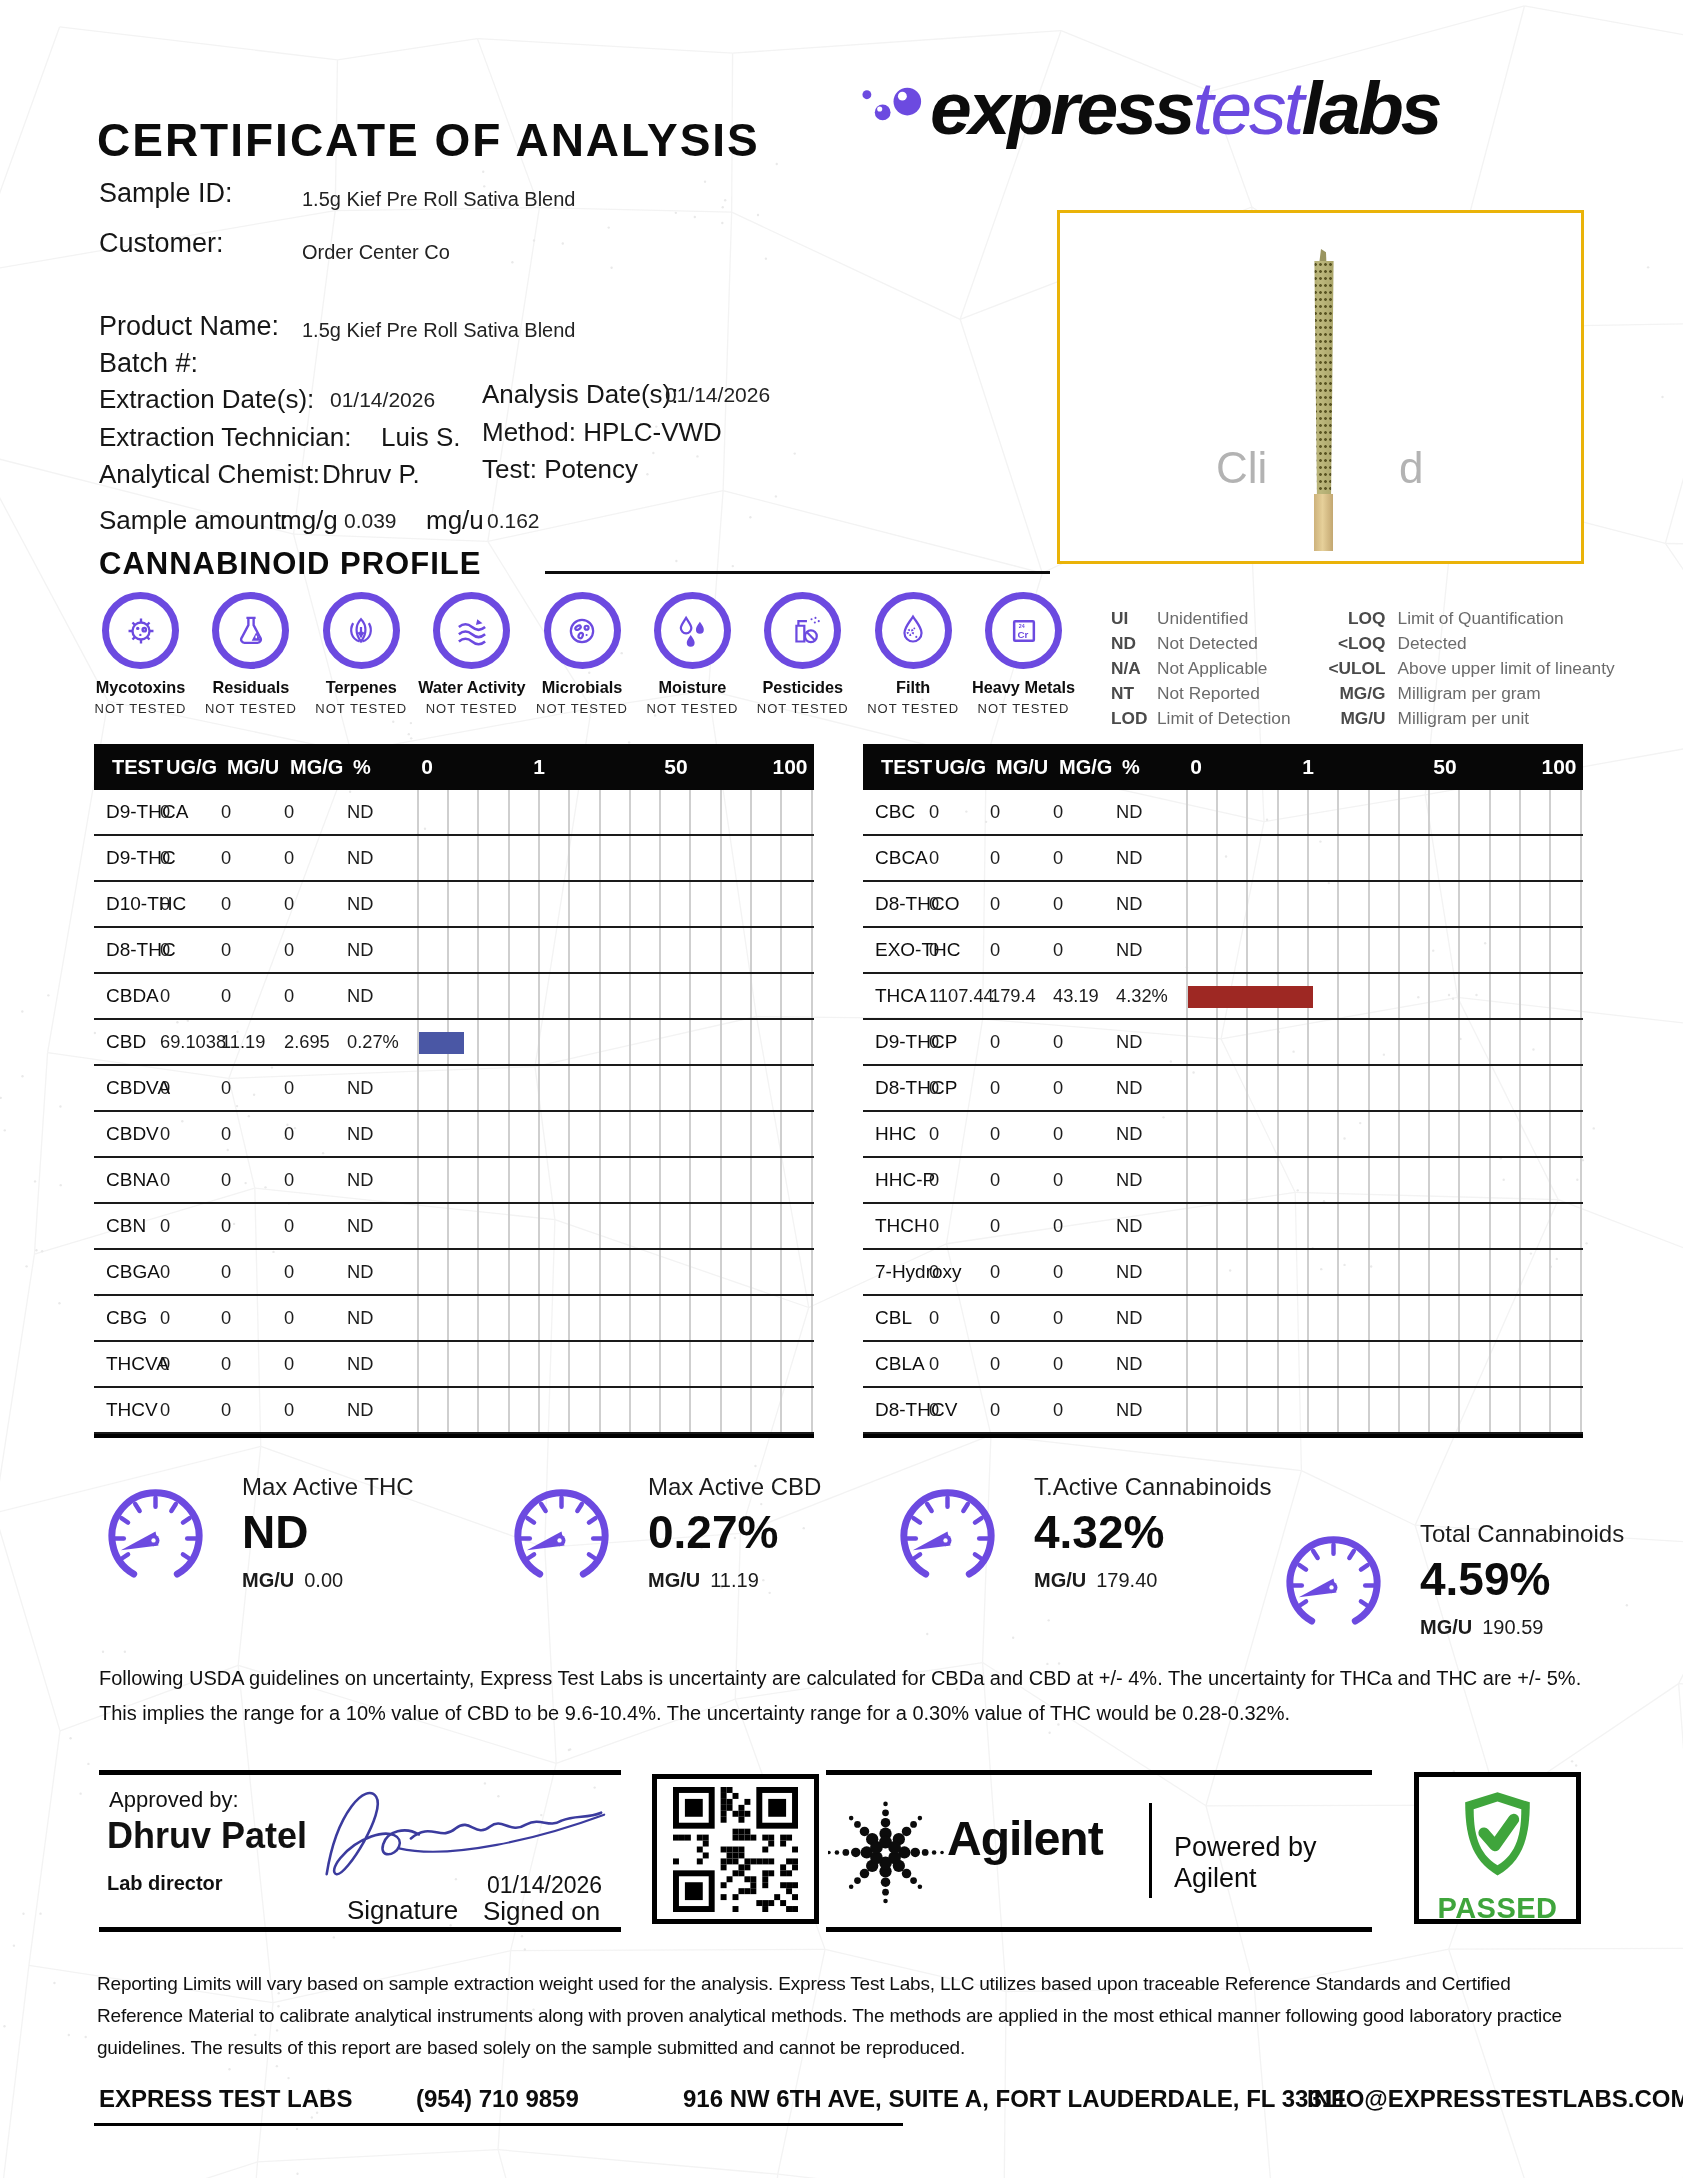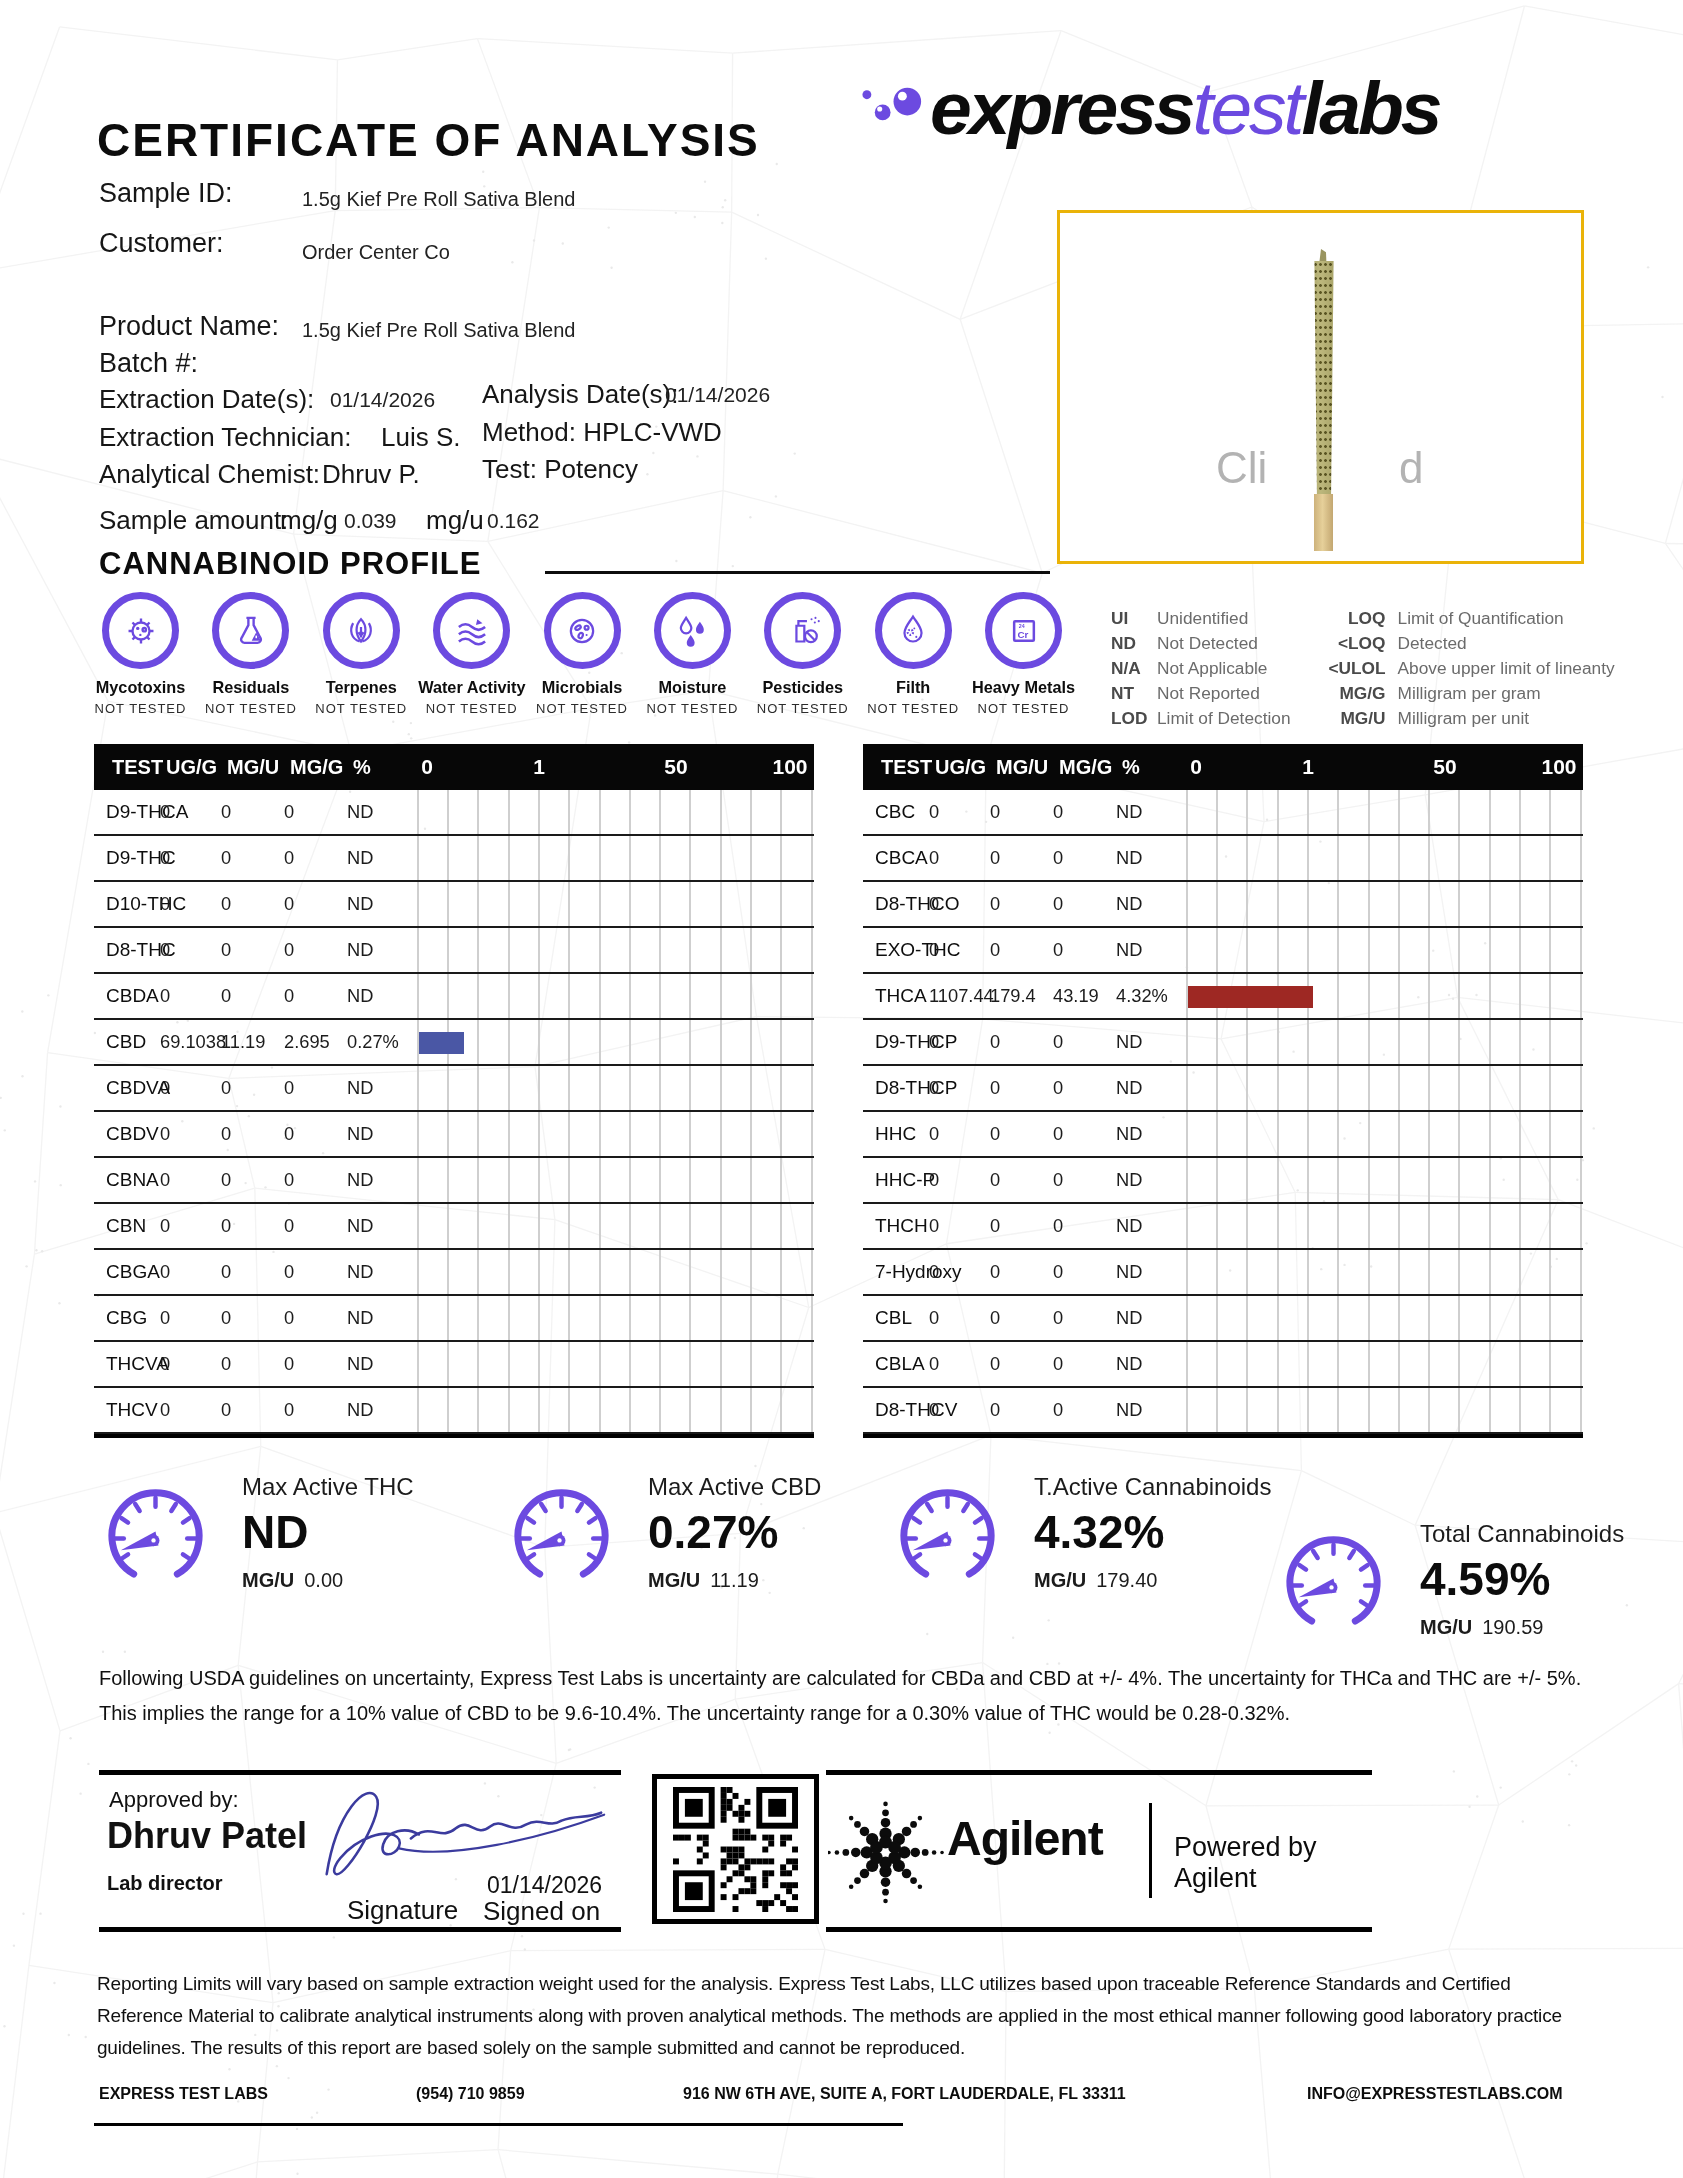--- a/index.html
+++ b/index.html
@@ -94,21 +94,21 @@
   .agname{position:absolute;left:121px;top:36px;font-size:48px;font-weight:bold;letter-spacing:-1px;color:#0c0c0c;}
   .agdiv{position:absolute;left:323px;top:28px;width:3px;height:95px;background:#000;}
   .agtag{position:absolute;left:348px;top:57px;font-size:27px;color:#0c0c0c;}
 
   .passbox{left:1414px;top:1772px;width:167px;height:152px;border:5px solid #000;box-sizing:border-box;
            text-align:center;background:#fff;z-index:2;}
   .passlabel{margin-top:2px;font-size:29px;font-weight:bold;color:#3FA53C;letter-spacing:0.5px;}
 
   .fineprint{left:97px;top:1968px;width:1500px;font-size:19px;letter-spacing:-0.2px;line-height:32px;color:#101010;z-index:2;}
 
-  .footer-item{position:absolute;top:2085px;font-size:16px;font-weight:bold;color:#0c0c0c;white-space:nowrap;z-index:2;}
+  .footer-item{position:absolute;top:2085px;font-size:24px;font-weight:bold;color:#0c0c0c;white-space:nowrap;z-index:2;}
   .f-company{left:99px}.f-phone{left:416px}.f-address{left:683px}.f-email{left:1307px}
   .footline{left:94px;top:2123px;width:809px;height:3px;background:#000;z-index:2;}
 </style>
 </head>
 <body>
 
 <div class="page">
   <svg id="bgmesh" width="1683" height="2178" viewBox="0 0 1700 2200">
       <line x1="60.165562788024545" y1="27.24358384963125" x2="340.8698690235615" y2="60.4601062159054" stroke="#efefef" stroke-width="1.3"></line>
       <line x1="60.165562788024545" y1="27.24358384963125" x2="-29.42355720559135" y2="275.61728856060654" stroke="#efefef" stroke-width="1.3"></line>
@@ -1341,20 +1341,28 @@
         <circle cx="48.906733260263394" cy="75.25" r="6.4" fill="#0c0c0c"></circle>
         <circle cx="48.906733260263394" cy="64.75" r="6.4" fill="#0c0c0c"></circle>
         <circle cx="58" cy="59.5" r="6.4" fill="#0c0c0c"></circle>
         <circle cx="67.0932667397366" cy="64.75" r="6.4" fill="#0c0c0c"></circle>
       </svg>
     <div class="agname">Agilent</div>
     <div class="agdiv"></div>
     <div class="agtag">Powered by Agilent</div>
   </div>
 
+  <div class="z passbox">
+    <svg width="85" height="101" viewBox="0 0 100 110" style="margin-top:8px">
+      <path d="M50,4 L88,16 C88,52 82,84 50,102 C18,84 12,52 12,16 Z" fill="#3FA53C"></path>
+      <path d="M50,15 L78,24 C78,52 73,76 50,90 C27,76 22,52 22,24 Z" fill="#fff"></path>
+      <path d="M34,52 L47,67 L69,36" fill="none" stroke="#3FA53C" stroke-width="13" stroke-linecap="round" stroke-linejoin="round"></path>
+    </svg>
+    <div class="passlabel">PASSED</div>
+  </div>
 
   <div class="z fineprint">Reporting Limits will vary based on sample extraction weight used for the analysis. Express Test Labs, LLC utilizes based upon traceable Reference Standards and Certified Reference Material to calibrate analytical instruments along with proven analytical methods. The methods are applied in the most ethical manner following good laboratory practice guidelines. The results of this report are based solely on the sample submitted and cannot be reproduced.</div>
   <div class="footer-item f-company">EXPRESS TEST LABS</div>
   <div class="footer-item f-phone">(954) 710 9859</div>
   <div class="footer-item f-address">916 NW 6TH AVE, SUITE A, FORT LAUDERDALE, FL 33311</div>
   <div class="footer-item f-email">INFO@EXPRESSTESTLABS.COM</div>
   <div class="z footline"></div>
 </div>
 
 

